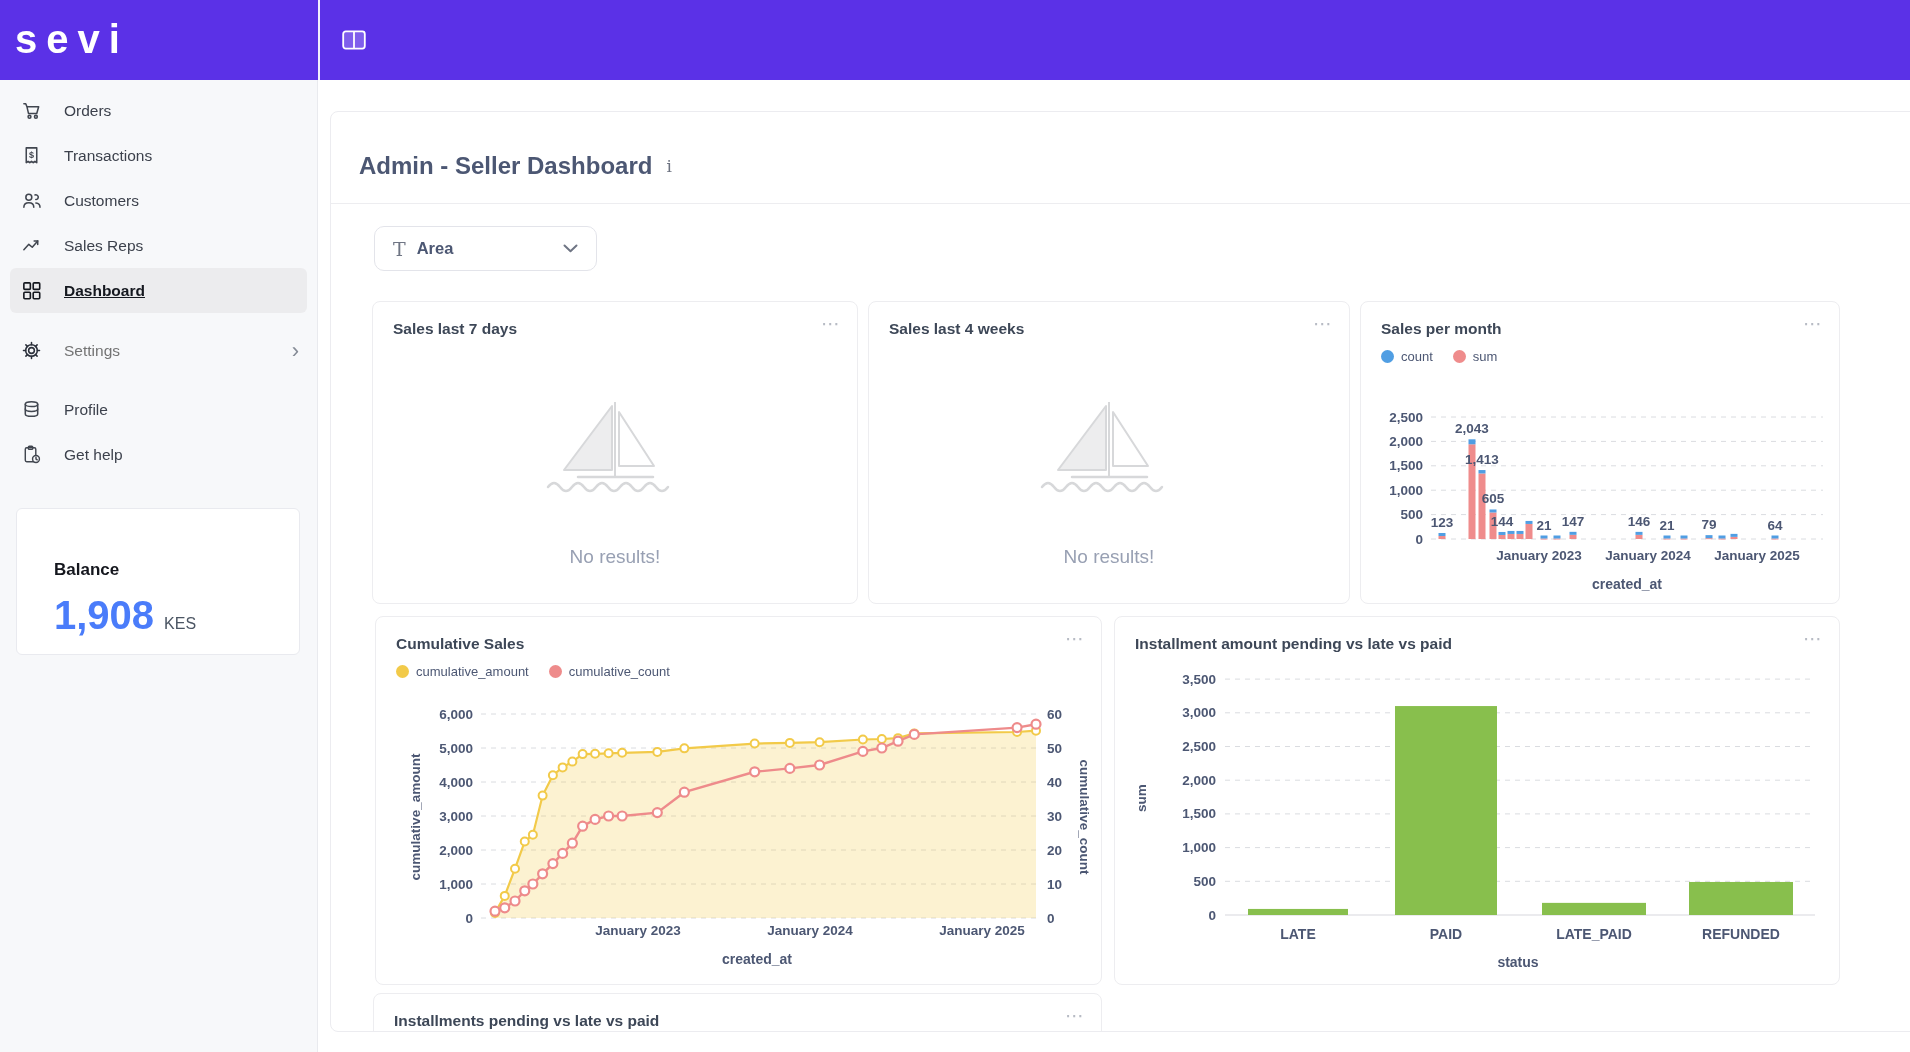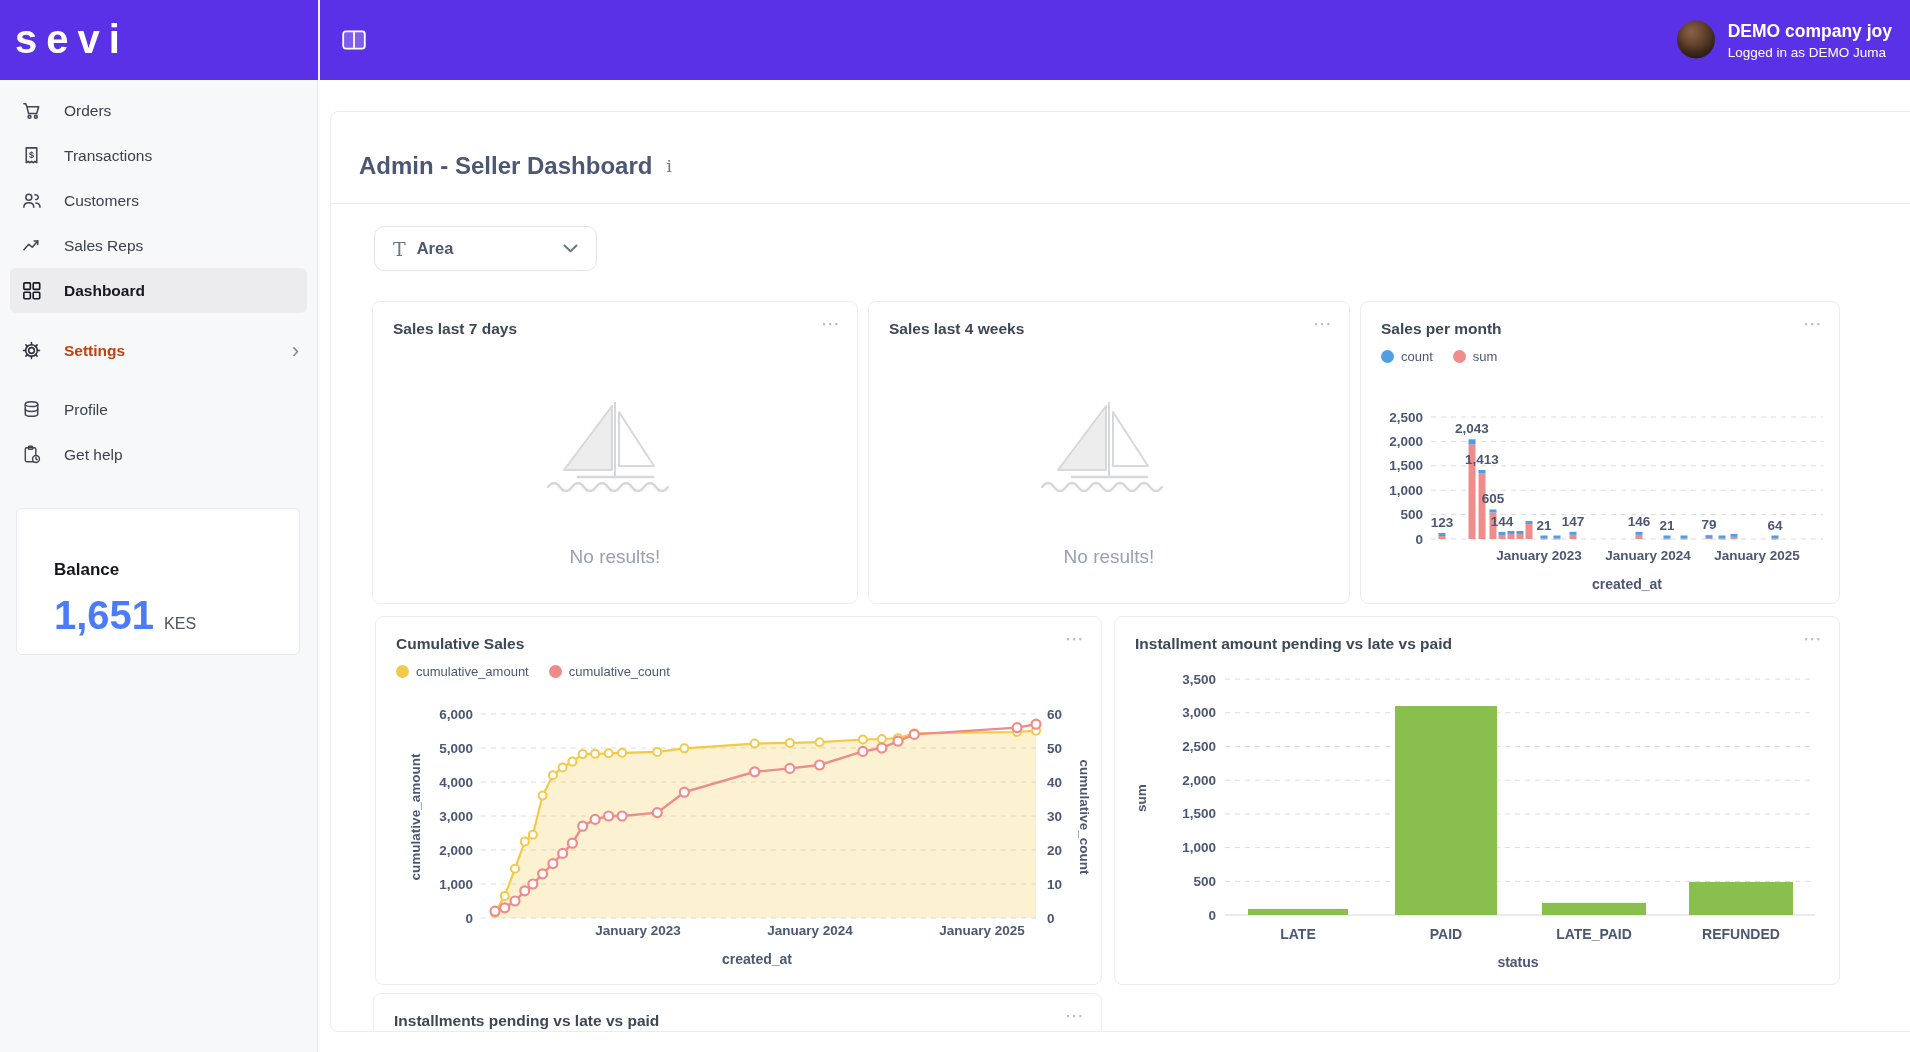--- a/index.html
+++ b/index.html
@@ -24,25 +24,25 @@
   .u-status { color:#fff; font-size:13.5px; font-weight:400; margin-top:2px; }
 
   
   .sidebar { position:absolute; left:0; top:80px; width:318px; bottom:0;
     background:var(--sidebg,#f7f8fa); border-right:1px solid #e9eaee; z-index:10; }
   .sitem { height:45px; display:flex; align-items:center; gap:22px; padding:0 18px 0 20px;
     cursor:pointer; color:#41464f; }
   .sitem .slab { font-size:15.5px; font-weight:500; color:#3c414c; }
   .nav-group1 { margin-top:8px; }
   .sitem.active { background:var(--activebg,#ececee); border-radius:6px; margin:0 10px;
-    padding:0 8px 0 10px; color:#15181f; }
+    padding:0 8px 0 10px; color:#15181f;text-decoration:underline; }
   .sitem.active .slab { font-weight:700; color:#15181f; }
   .sitem .sic { width:22px; height:22px; display:flex; align-items:center; justify-content:center; }
   .settings-row { margin-top:15px; }
-  .settings-row .slab { font-weight:700; color:#c2410c; }
+  .settings-row .slab { font-weight:400; color:#737373; }
   .chev-r { margin-left:auto; font-size:22px; color:#858b96; line-height:1; }
   .group2 { margin-top:14px; }
   .balance-card { position:absolute; left:16px; top:428px; width:284px; height:147px;
     background:#fff; border:1px solid #e9eaef; border-radius:6px; padding:51px 0 0 37px; }
   .balance-label { font-size:17px; font-weight:700; color:#14161d; }
   .balance-row { display:flex; align-items:baseline; gap:10px; margin-top:13px; }
   .balance-value { font-size:40px; font-weight:700; color:var(--balblue,#4a7cfa); }
   .balance-cur { font-size:16px; color:#4b5563; font-weight:400; }
 
   
@@ -103,27 +103,20 @@
   <div class="logo">sevi</div>
   <div class="hdr-divider"></div>
   <button class="toggle-btn">
     <span>
       <svg width="24" height="22" viewBox="0 0 24 20">
         <rect x="1.2" y="1.4" width="21.6" height="17.2" rx="2.5" fill="rgba(255,255,255,.22)" stroke="#fff" stroke-width="1.8"></rect>
         <line x1="12" y1="1.4" x2="12" y2="18.6" stroke="#fff" stroke-width="1.8"></line>
       </svg>
     </span>
   </button>
-  <div class="user-block">
-    <div class="avatar"></div>
-    <div>
-      <div class="u-name">DEMO company joy</div>
-      <div class="u-status">Logged in as DEMO Juma</div>
-    </div>
-  </div>
 </header>
 
 <aside class="sidebar">
   <nav class="nav-group1">
     <div class="sitem">
       <span class="sic">
         <svg width="21" height="21" viewBox="0 0 22 22" fill="none" stroke="#41464f" stroke-width="1.6" stroke-linecap="round" stroke-linejoin="round">
           <path d="M3 4h2l1.2 3m0 0h12.3l-2 7.2H7.9L6.2 7z"></path>
             <circle cx="8.9" cy="17.6" r="1.5"></circle>
             <circle cx="15.6" cy="17.6" r="1.5"></circle>
@@ -204,21 +197,21 @@
             <path d="M15.7 13.9v1.9l1.3.8"></path>
         </svg>
         </span>
       <span class="slab">Get help</span>
     </div>
   </div>
 
   <div class="balance-card">
     <div class="balance-label">Balance</div>
     <div class="balance-row">
-      <span class="balance-value">1,651</span>
+      <span class="balance-value">1,908</span>
       <span class="balance-cur">KES</span>
     </div>
   </div>
 </aside>
 
 <main class="main">
   <div class="container">
 
     <div class="title-row">
       <h1 class="page-title">Admin - Seller Dashboard</h1>

